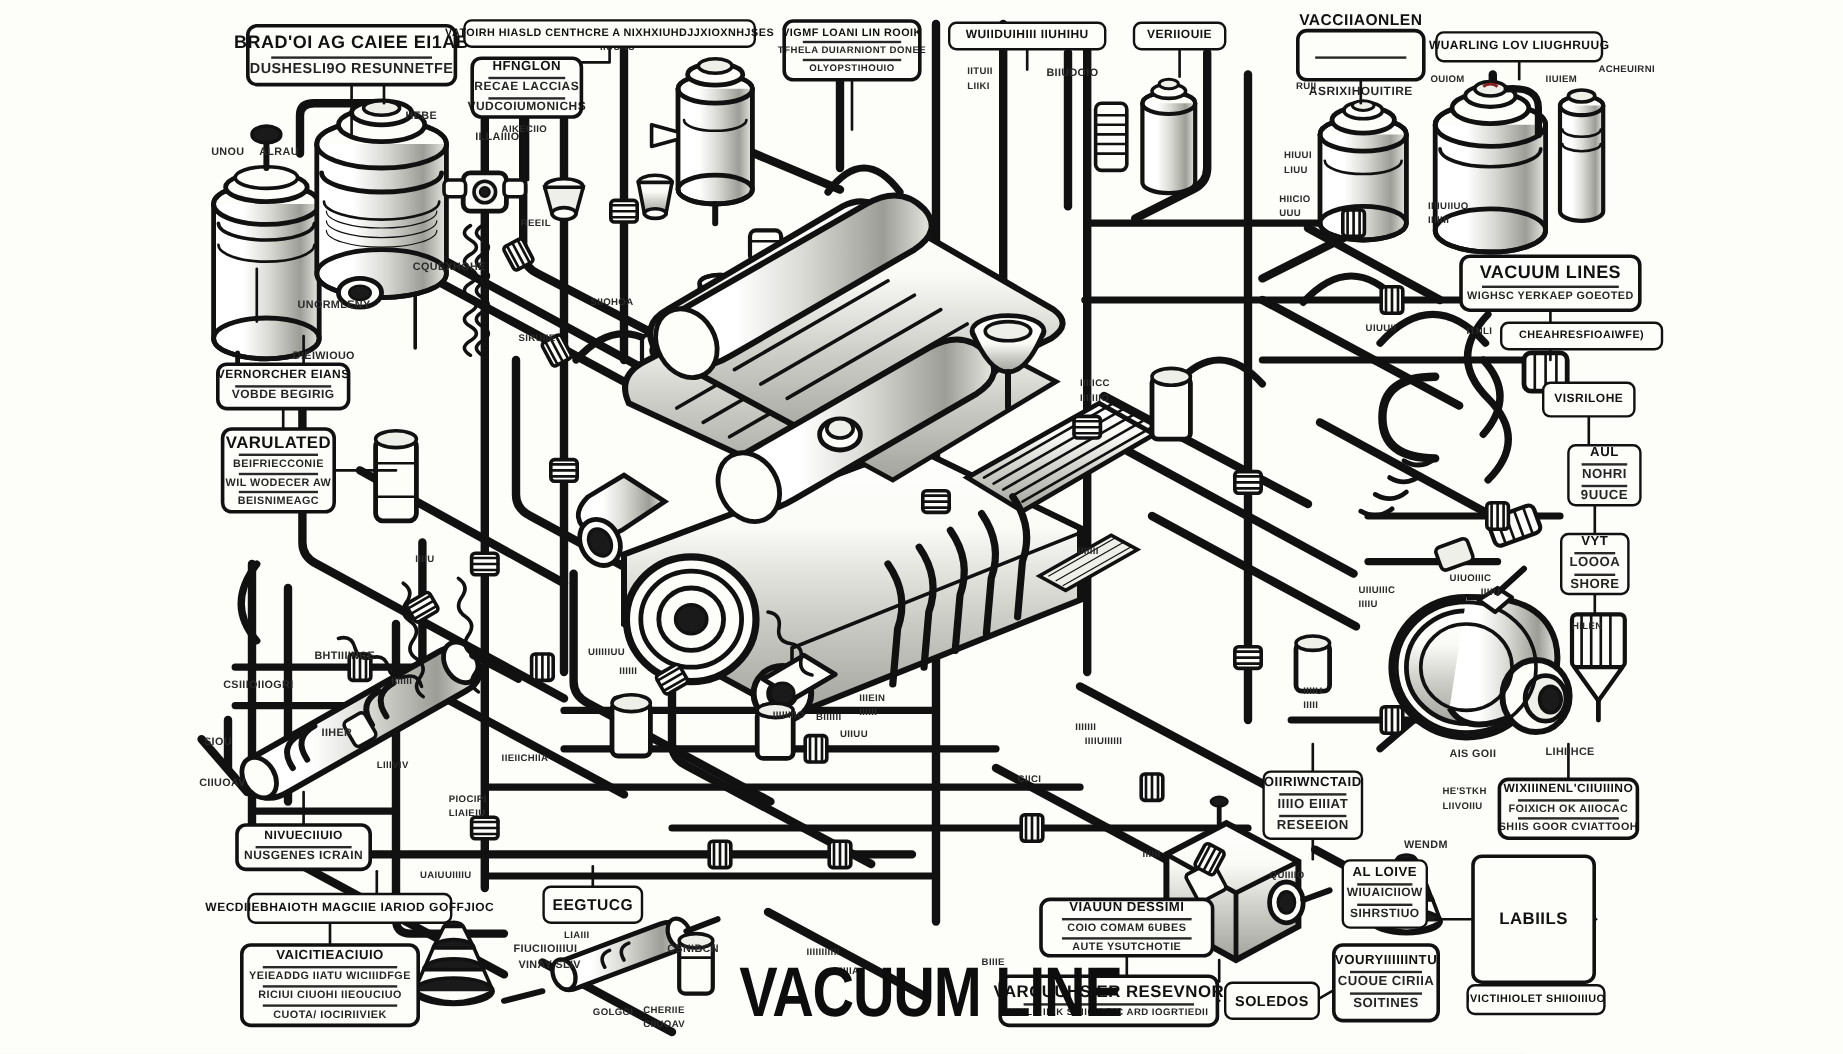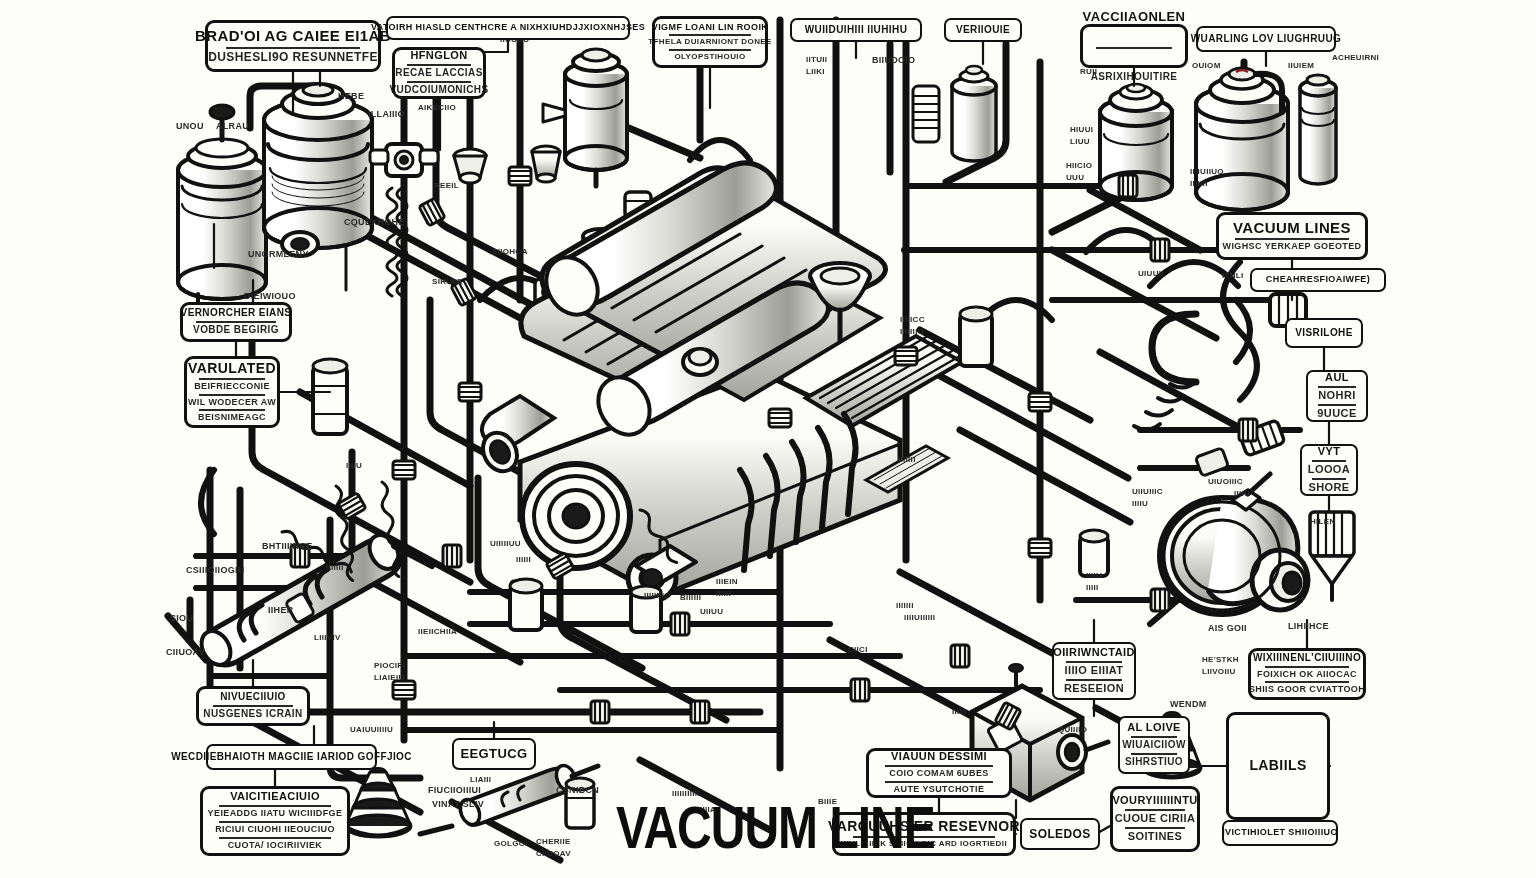--- a/index.html
+++ b/index.html
@@ -1009,21 +1009,21 @@
       </div>
       <div class="callout thin" style="left: 1222px; top: 820px; width: 116px; height: 26px;">
         <div class="ttl" style="font-size: 9px;">IVICTIHIOLET SHIIOIIIUO</div>
       </div>
     </div>
 
   <div id="annos">
       <div class="anno" style="left: 176px; top: 122px; font-size: 9px;">UNOU</div>
       <div class="anno" style="left: 216px; top: 122px; font-size: 9px;">ALRAU</div>
       <div class="anno" style="left: 338px; top: 92px; font-size: 9px;">HEBE</div>
-      <div class="anno" style="left: 368px; top: 110px; font-size: 9px;">ILLAIIIO</div>
+      <div class="anno" style="left: 368px; top: 110px; font-size: 9px; padding-left: 28px;">ILLAIIIO</div>
       <div class="anno" style="left: 408px; top: 86px; font-size: 8px;">VUDCOIUIONICHS</div>
       <div class="anno" style="left: 418px; top: 104px; font-size: 8px;">AIKECIIO</div>
       <div class="anno" style="left: 500px; top: 36px; font-size: 8px;">IIUUNU</div>
       <div class="anno" style="left: 248px; top: 250px; font-size: 9px;">UNORMLENY</div>
       <div class="anno" style="left: 244px; top: 292px; font-size: 9px;">DIEIWIOUO</div>
       <div class="anno" style="left: 344px; top: 218px; font-size: 9px;">CQUEXHOHE</div>
       <div class="anno" style="left: 434px; top: 182px; font-size: 8px;">REEIL</div>
       <div class="anno" style="left: 492px; top: 248px; font-size: 8px;">SIIOHOA</div>
       <div class="anno" style="left: 432px; top: 278px; font-size: 8px;">SIRUIIE</div>
       <div class="anno" style="left: 688px; top: 60px; font-size: 8px;">IIOWTA</div>

